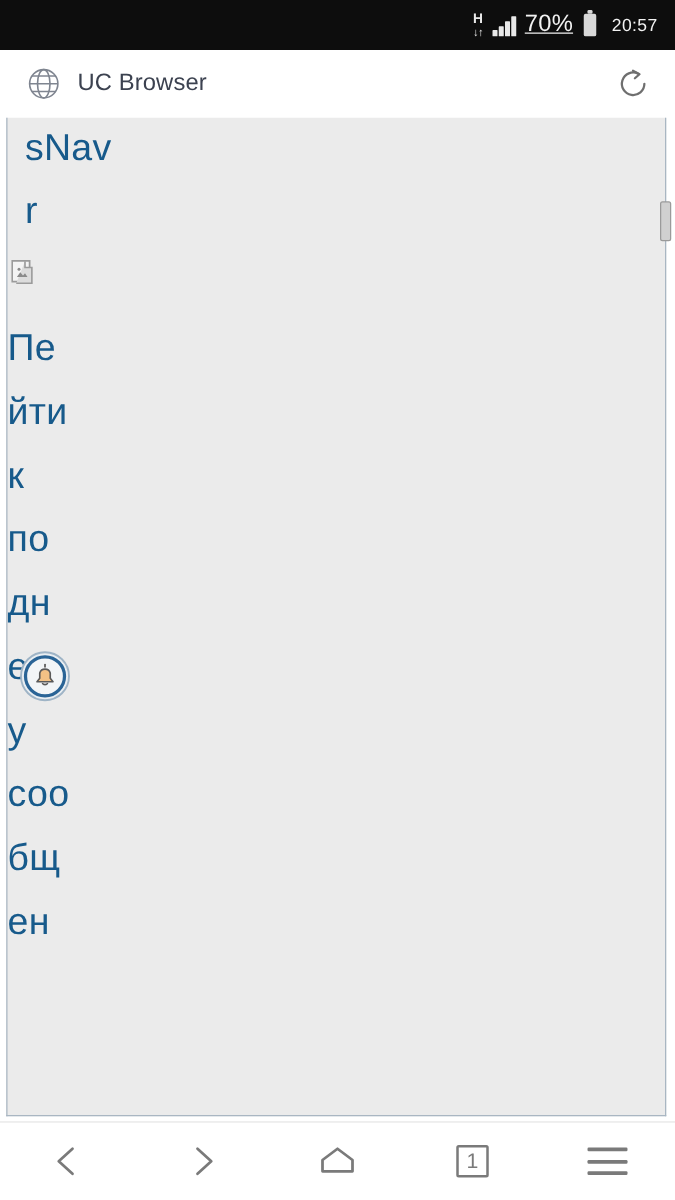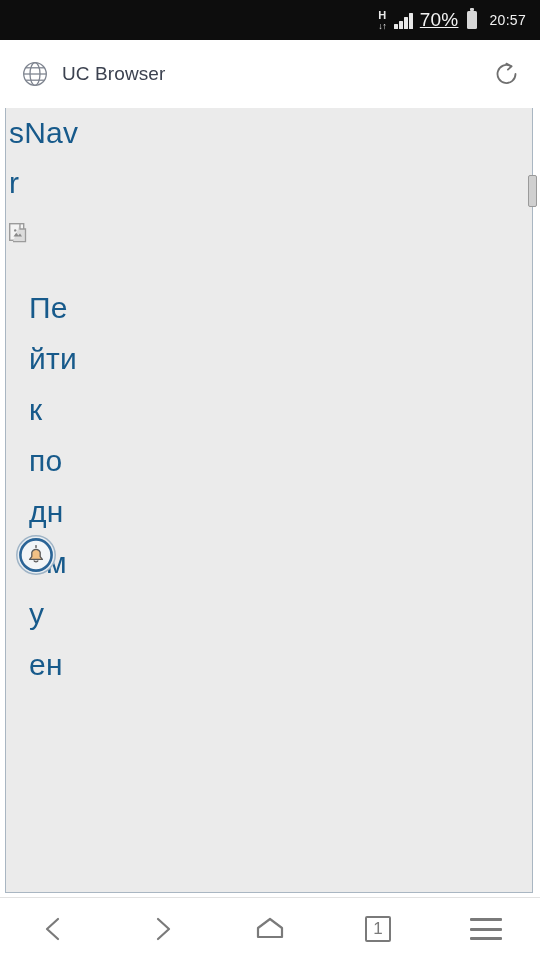--- a/index.html
+++ b/index.html
@@ -102,21 +102,21 @@
   }
   .clock {
     color: #f2f2f2;
     font-size: 14px;
     letter-spacing: 0.3px;
     margin-left: 3px;
   }
 
   
   .top-bar {
-    height: 68px;
+    height: 54px;
     background: #ffffff;
     display: flex;
     align-items: center;
     padding: 0 18px 0 22px;
     box-sizing: border-box;
     flex: none;
   }
   .globe-icon {
     width: 26px;
     height: 26px;
@@ -160,34 +160,33 @@
     box-sizing: border-box;
     overflow: hidden;
   }
   .wrapcol {
     font-size: 30px;
     line-height: 50px;
     color: #175a8b;
     font-family: "Liberation Sans", sans-serif;
   }
   .head-frag {
-    padding-left: 3px;
+    padding-left: 14px;
     letter-spacing: 0.2px;
   }
   .head-frag span {
     display: block;
   }
   .broken-img {
     margin: 2px 0 0 3px;
     width: 18px;
     height: 20px;
   }
   .link-frag {
-    padding-left: 23px;
-    margin-top: 25px;
+    margin-top: 10px;
     letter-spacing: 0.3px;
   }
   .link-frag span {
     display: block;
     height: 51px;
   }
   
   .bell-badge {
     position: absolute;
     left: 9px;
@@ -324,20 +323,22 @@
 
         
         <div class="link-frag">
           <span>Пе</span>
           <span>йти</span>
           <span>к</span>
           <span>по</span>
           <span>дн</span>
           <span>ем</span>
           <span>у</span>
+          <span>соо</span>
+          <span>бщ</span>
           <span>ен</span>
         </div>
 
       </div>
 
       <span class="bell-badge">
         <svg viewBox="0 0 42 42" width="42" height="42">
           <circle cx="21" cy="21" r="19.2" fill="#e9eef2" stroke="#9fb4c6" stroke-width="1.5"></circle>
           <circle cx="21" cy="21" r="15.6" fill="#f2f5f7" stroke="#2a6496" stroke-width="2.6"></circle>
           <path d="M14.6 25.4 L27.4 25.4 L25.2 22.6 L25.2 18.4

